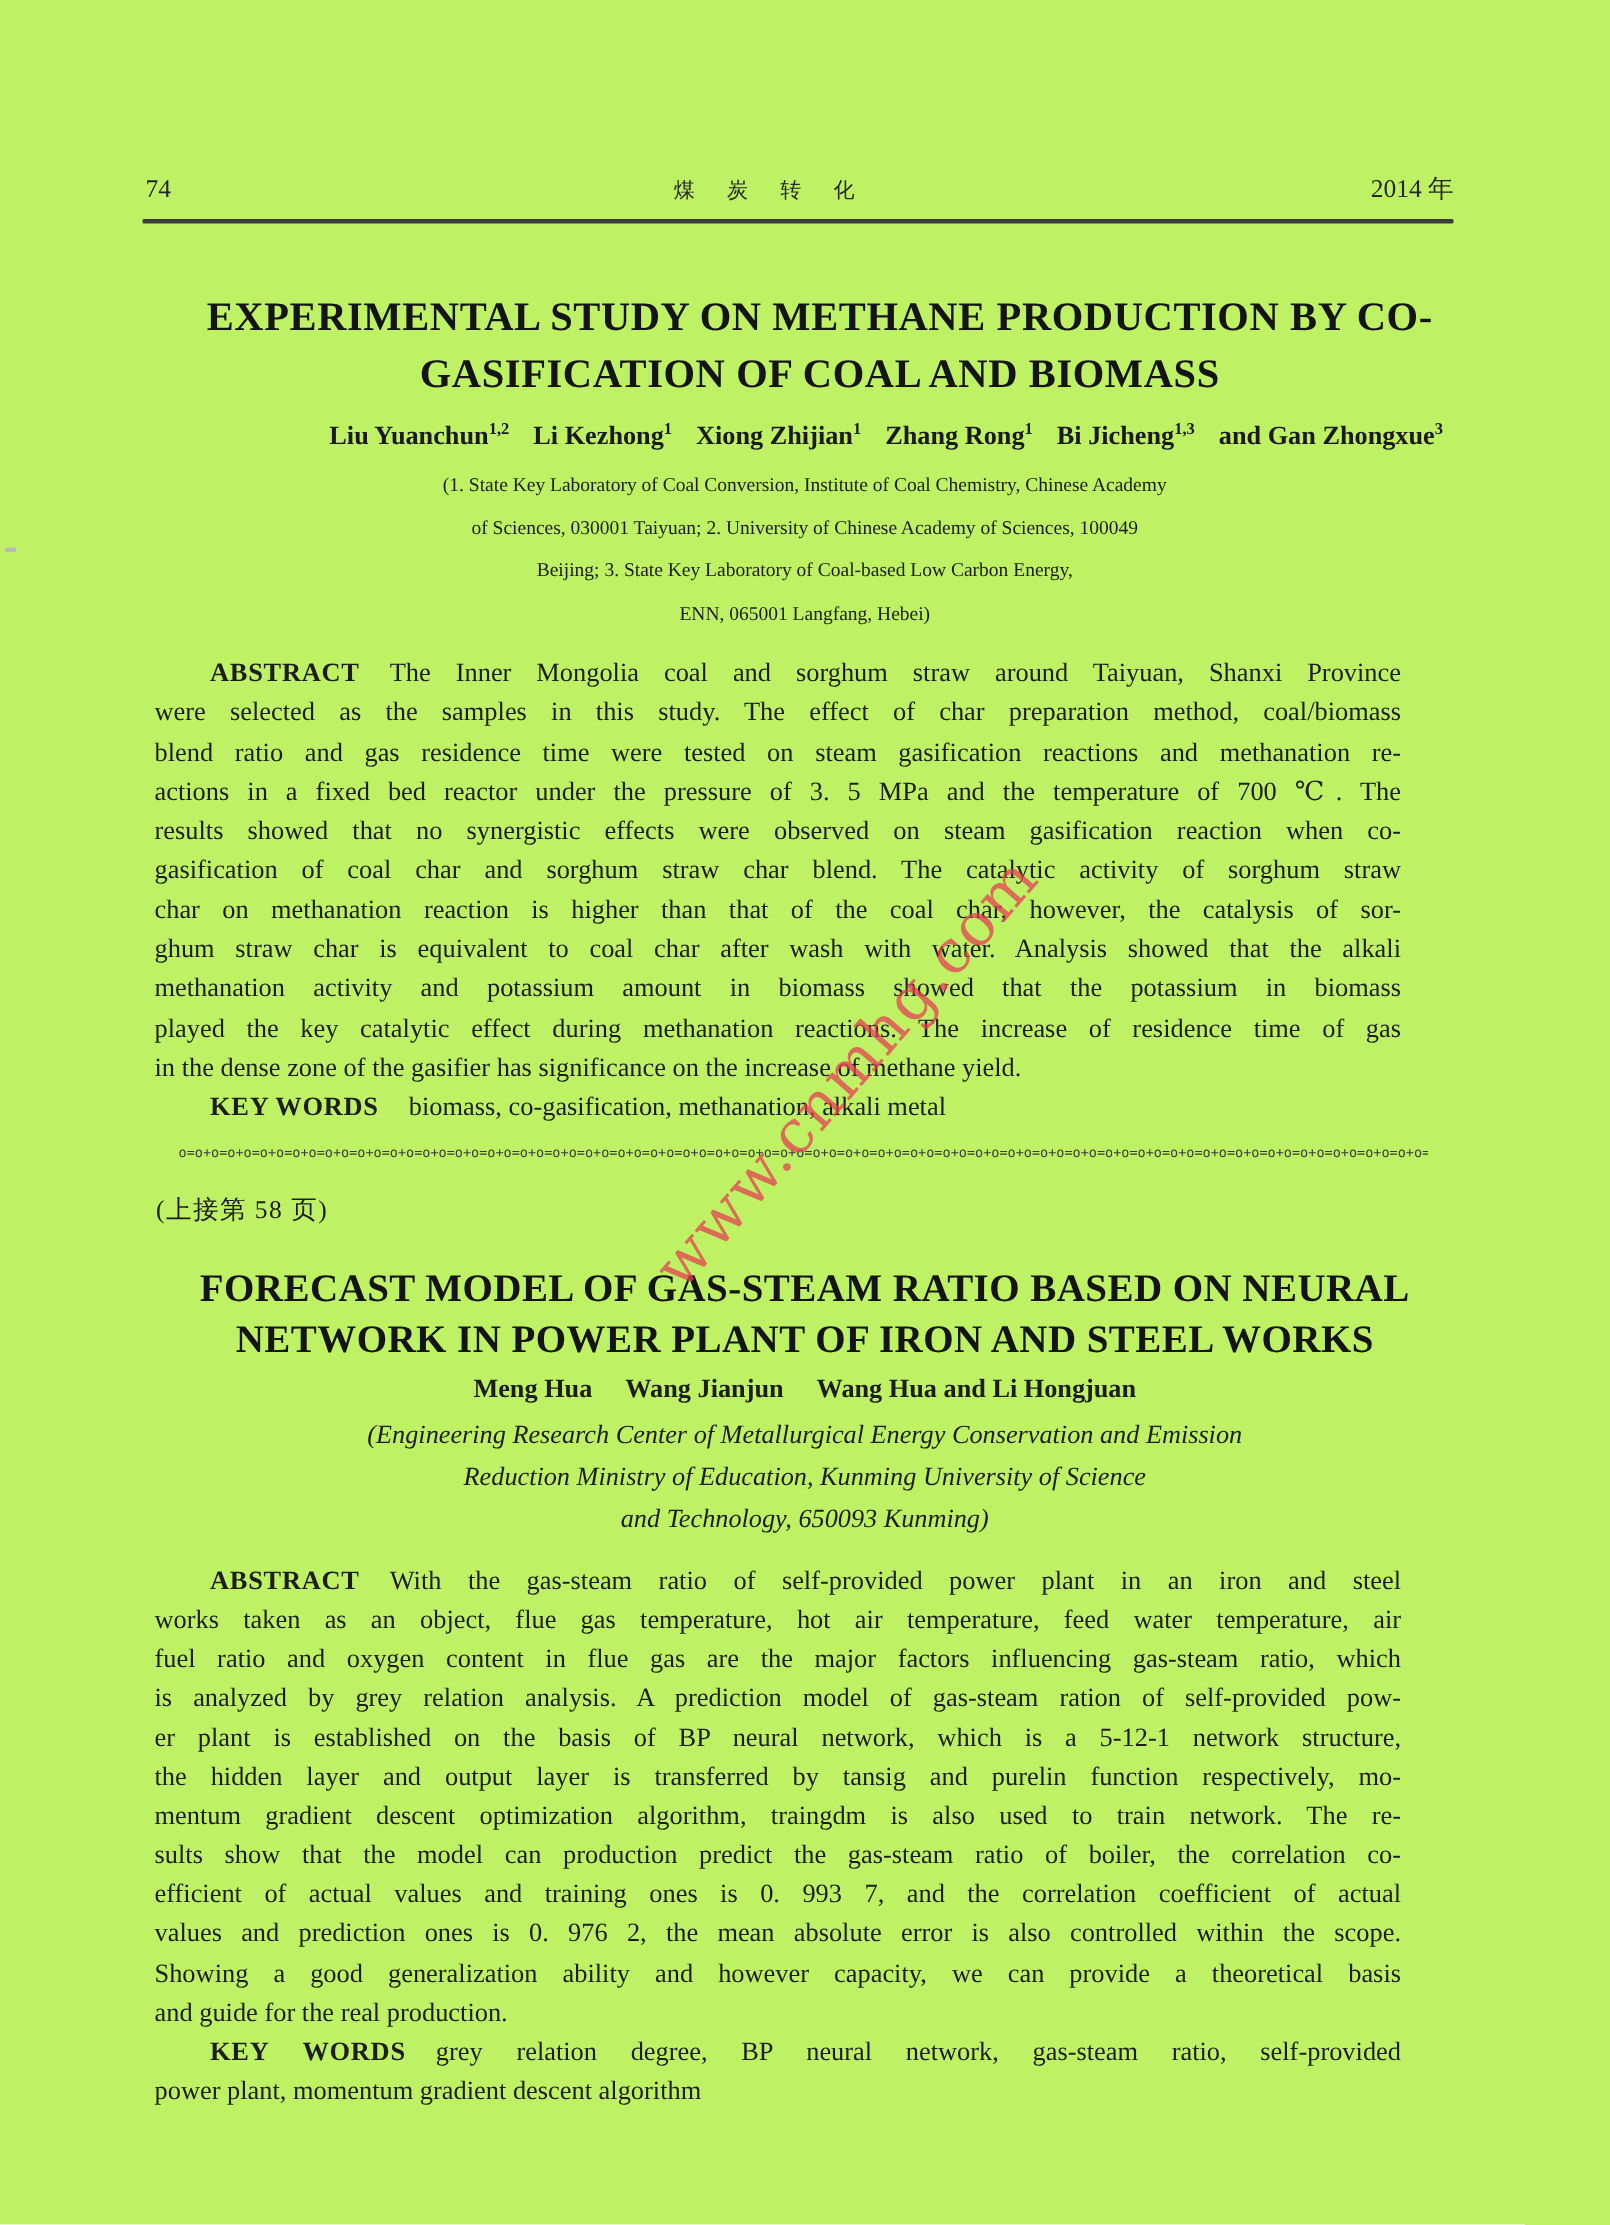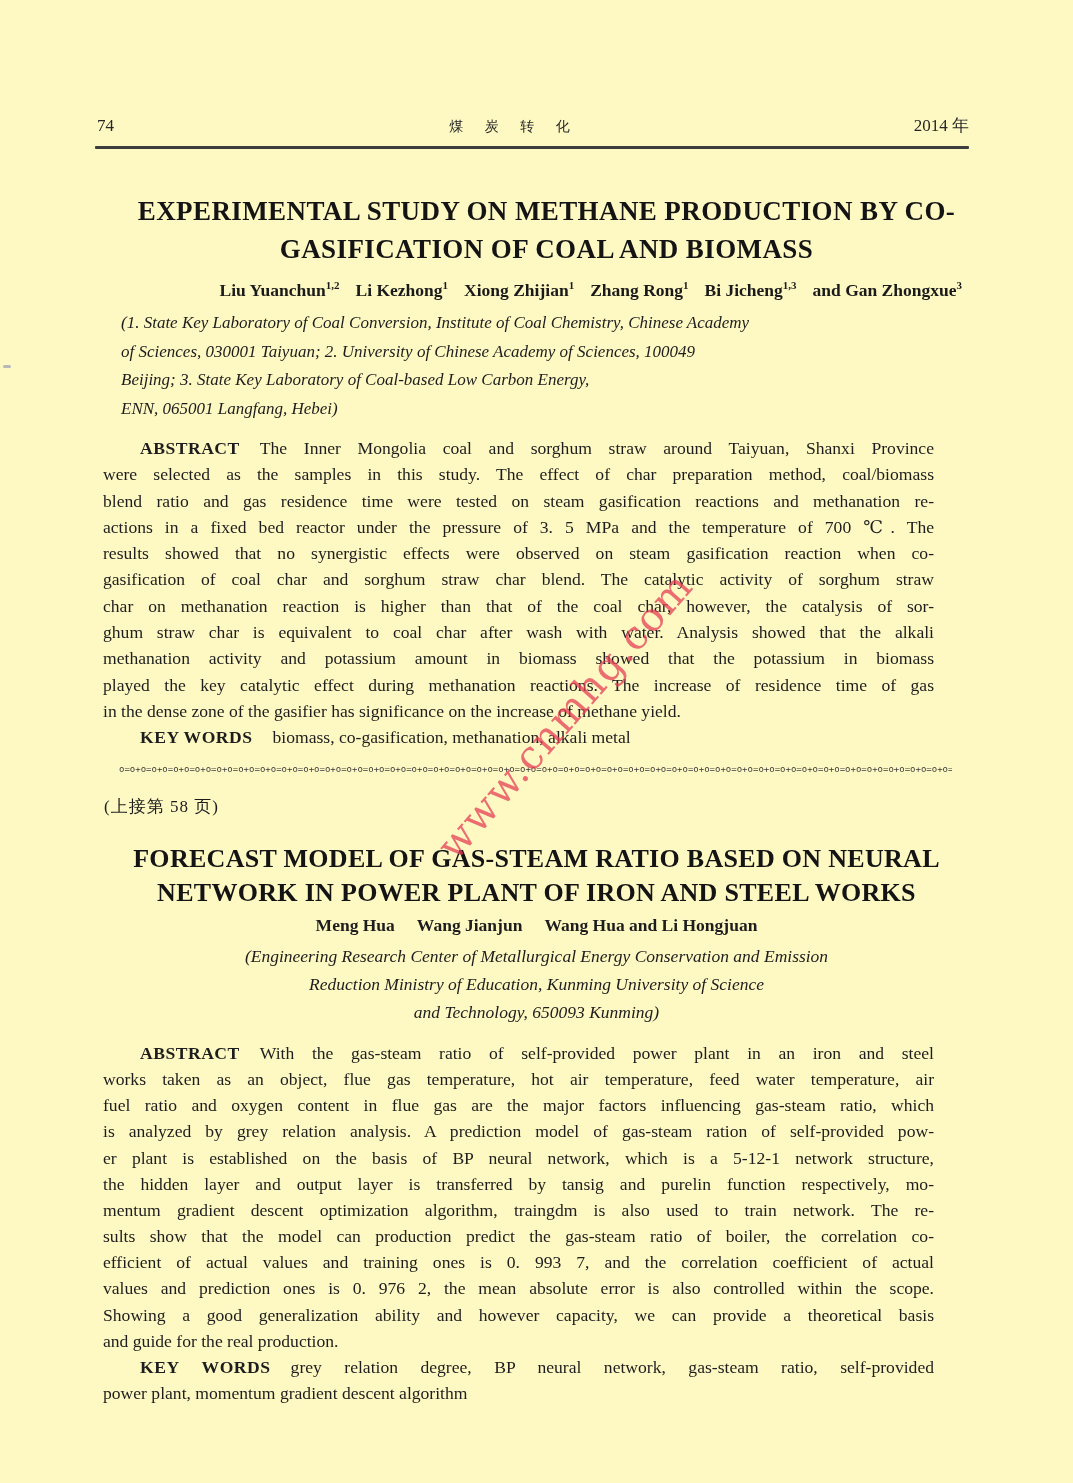--- a/index.html
+++ b/index.html
@@ -1,19 +1,19 @@
 <!DOCTYPE html>
 <html><head>
 <meta charset="utf-8">
 <style>
   html,body{margin:0;padding:0;background:#ffffff;}
   .page{
     position:relative;
     width:1073px;height:1483px;
-    background:#fef9c3;
+    background:#bef264;
     font-family:"Liberation Serif","DejaVu Serif",serif;
     color:#1d1d1d;
     overflow:hidden;
   }
   
   .header{
     position:absolute;top:114px;left:97px;width:872px;
     display:flex;justify-content:space-between;align-items:baseline;
     font-size:17px;color:#262626;
   }
@@ -29,21 +29,21 @@
     letter-spacing:0.4px;color:#141414;margin-left:10px;
   }
   .authors1{
     position:absolute;top:280px;left:103px;width:867px;
     text-align:right;font-weight:bold;font-size:17.5px;color:#1a1a1a;
   }
   .authors1 .author{margin:0 8px;}
   .sup{font-size:11px;vertical-align:super;line-height:0;}
   .affil1{
     position:absolute;top:309px;left:121px;width:831px;
-    text-align:left;font-style:italic;font-size:17px;line-height:28.6px;
+    text-align:center;font-size:13px;line-height:28.6px;
   }
   .abstract1{
     position:absolute;top:435px;left:103px;width:831px;
     font-size:17.6px;line-height:26.3px;
   }
   .jline{text-align:justify;text-align-last:justify;white-space:normal;}
   .lline{text-align:left;text-align-last:left;}
   .indent1{text-indent:37px;}
   .ab-label{font-weight:bold;margin-right:20px;letter-spacing:0.5px;}
   

